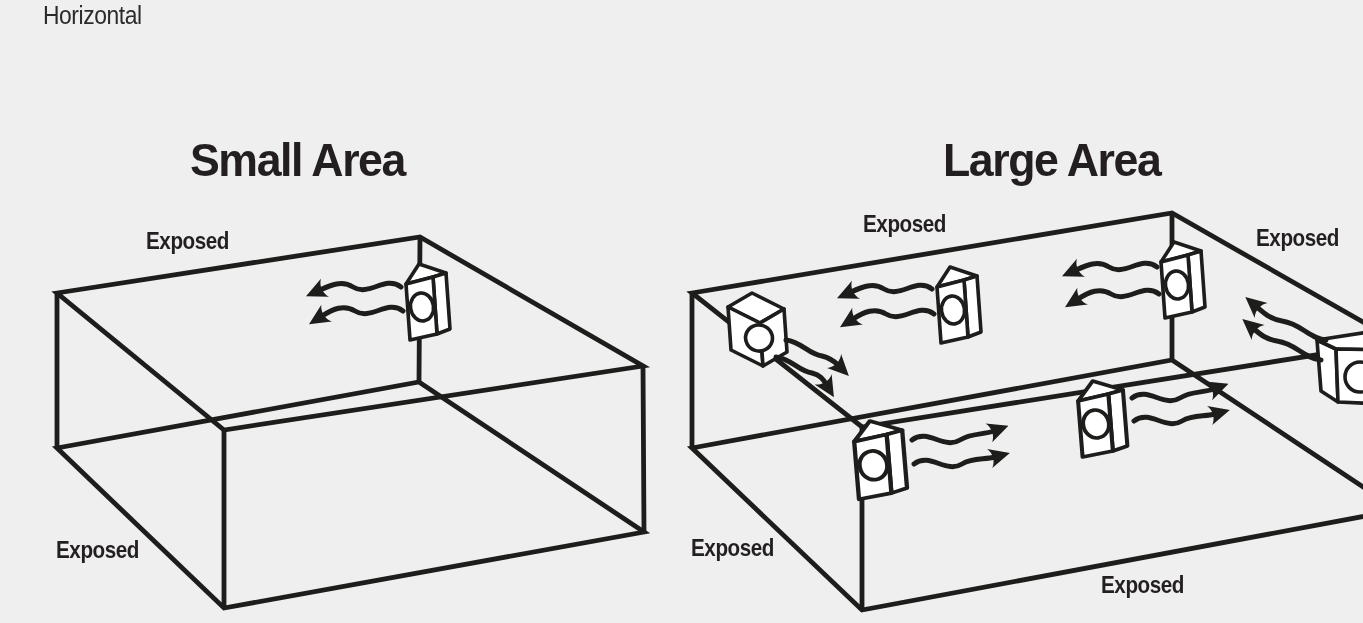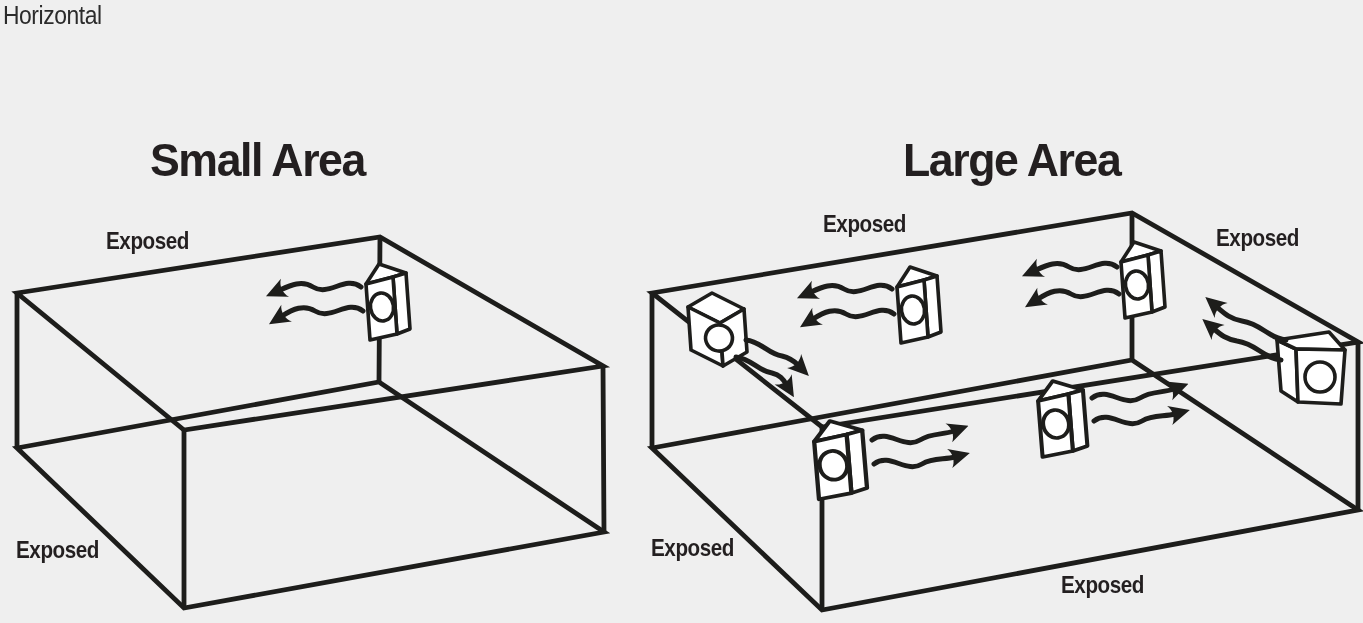--- a/index.html
+++ b/index.html
@@ -1,21 +1,21 @@
 <!DOCTYPE html>
 <html><head>
 <meta charset="utf-8">
 <style>
   html,body{margin:0;padding:0;}
   body{
     width:1363px;height:623px;position:relative;overflow:hidden;
     background:#efefef;
     font-family:"Liberation Sans", sans-serif;
   }
-  #stage{position:absolute;inset:0;}
+  #stage{position:absolute;inset:0;margin-left:40px;}
   svg{position:absolute;left:0;top:0;}
   .lbl{
     position:absolute;
     font-weight:700;font-size:24px;color:#231f20;
     transform:scaleX(0.86);transform-origin:left top;
     letter-spacing:-0.5px;white-space:nowrap;line-height:1;
   }
   .title{
     font-size:47px;font-weight:700;letter-spacing:-1.5px;
     transform:scaleX(0.95);

